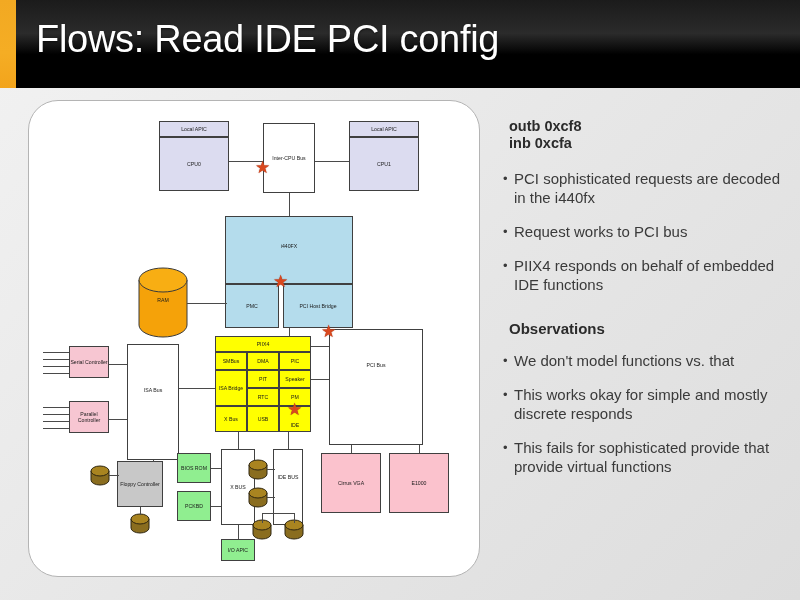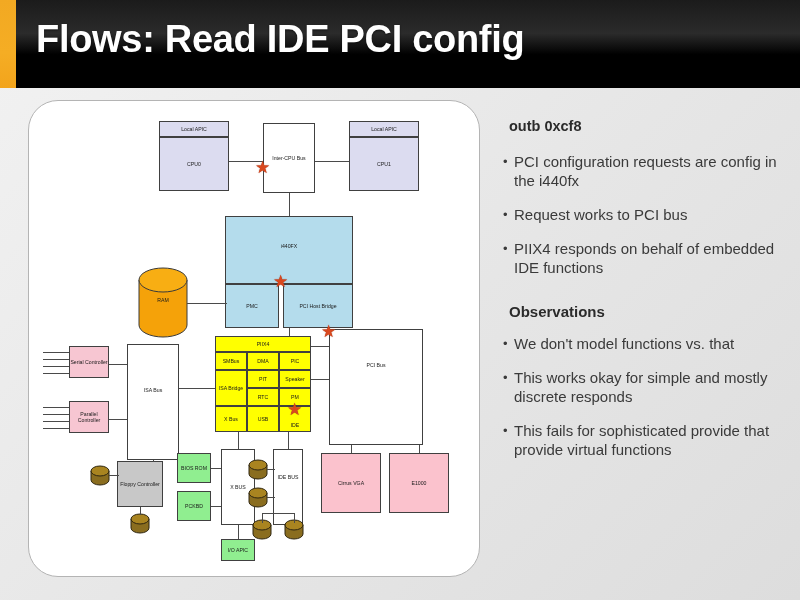--- a/index.html
+++ b/index.html
@@ -10,21 +10,21 @@
   }
   .slide{position:relative;width:800px;height:600px;
     background:linear-gradient(135deg,#f2f2f2 0%,#e6e6e6 55%,#dddddd 100%);}
 
   
   .header{position:absolute;left:0;top:0;width:800px;height:88px;
     background:linear-gradient(180deg,#1b1b1b 0%,#2b2b2b 38%,#000000 62%,#000000 100%);}
   .header-accent{position:absolute;left:0;top:0;width:16px;height:88px;
     background:linear-gradient(180deg,#f2a922 0%,#f5ad24 60%,#f2a41c 100%);}
   .header-title{position:absolute;left:36px;top:18px;
-    font-size:38px;font-weight:bold;color:#ffffff;letter-spacing:-0.3px;
+    font-size:38px;font-weight:normal;color:#ffffff;letter-spacing:-0.3px;
     text-shadow:0 1px 2px rgba(0,0,0,.6);white-space:nowrap;}
 
   
   .rcol{position:absolute;left:503px;top:118px;width:288px;color:#333;}
   .cmd{font-size:14.5px;font-weight:bold;line-height:17px;color:#2b2b2b;
        margin-left:6px;}
   .bullets{margin-top:17px;}
   .bullet{display:flex;font-size:15px;line-height:19px;color:#3a3a3a;
           margin-bottom:15px;}
   .bullet .dot{width:11px;flex:none;font-size:13px;line-height:19px;}
@@ -253,25 +253,26 @@
         <span>E1000</span>
         </div>
       <div class="ln lnv" style="left:322px;top:344px;height:8px;"></div>
       <div class="ln lnv" style="left:390px;top:344px;height:8px;"></div>
 
     </div>
   </div>
 
   <div class="rcol">
     <div class="cmd">outb 0xcf8</div>
+    <div class="cmd">inb 0xcfa</div>
 
     <div class="bullets">
       <div class="bullet">
         <span class="dot">•</span>
-        <span class="btxt">PCI configuration requests are config in the i440fx</span>
+        <span class="btxt">PCI sophisticated requests are decoded in the i440fx</span>
       </div>
       <div class="bullet">
         <span class="dot">•</span>
         <span class="btxt">Request works to PCI bus</span>
       </div>
       <div class="bullet">
         <span class="dot">•</span>
         <span class="btxt">PIIX4 responds on behalf of embedded IDE functions</span>
       </div>
     </div>

